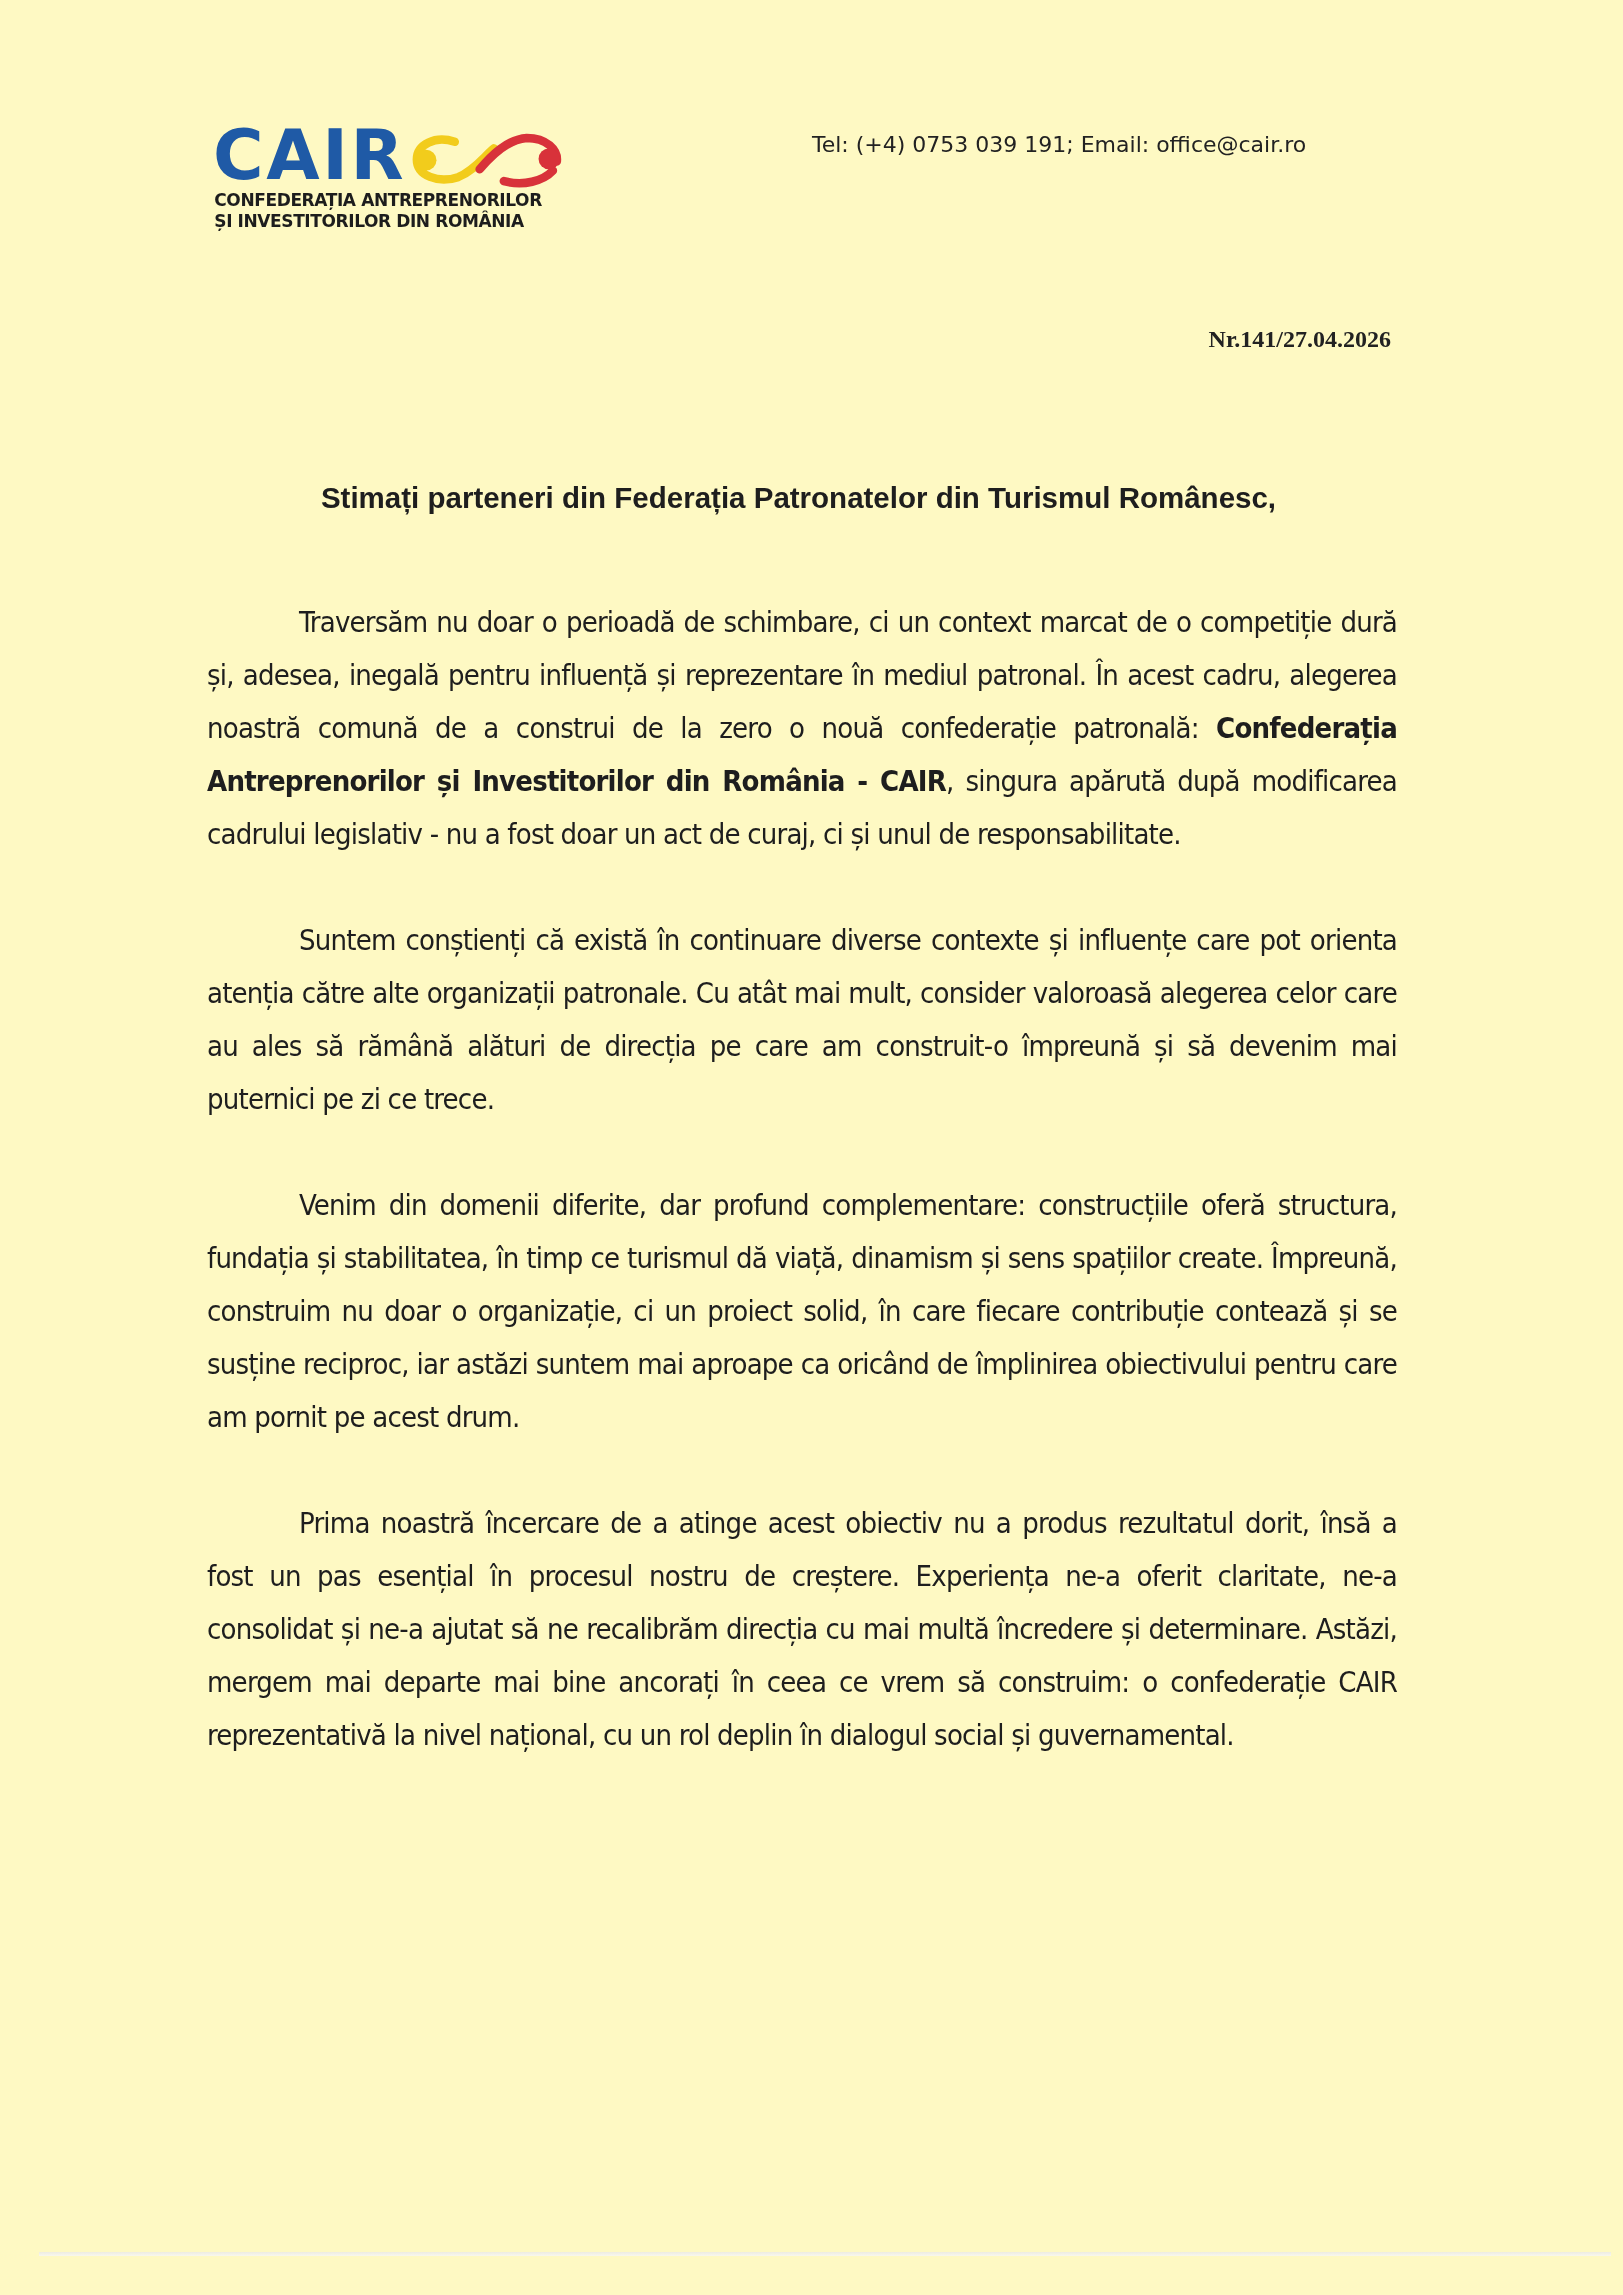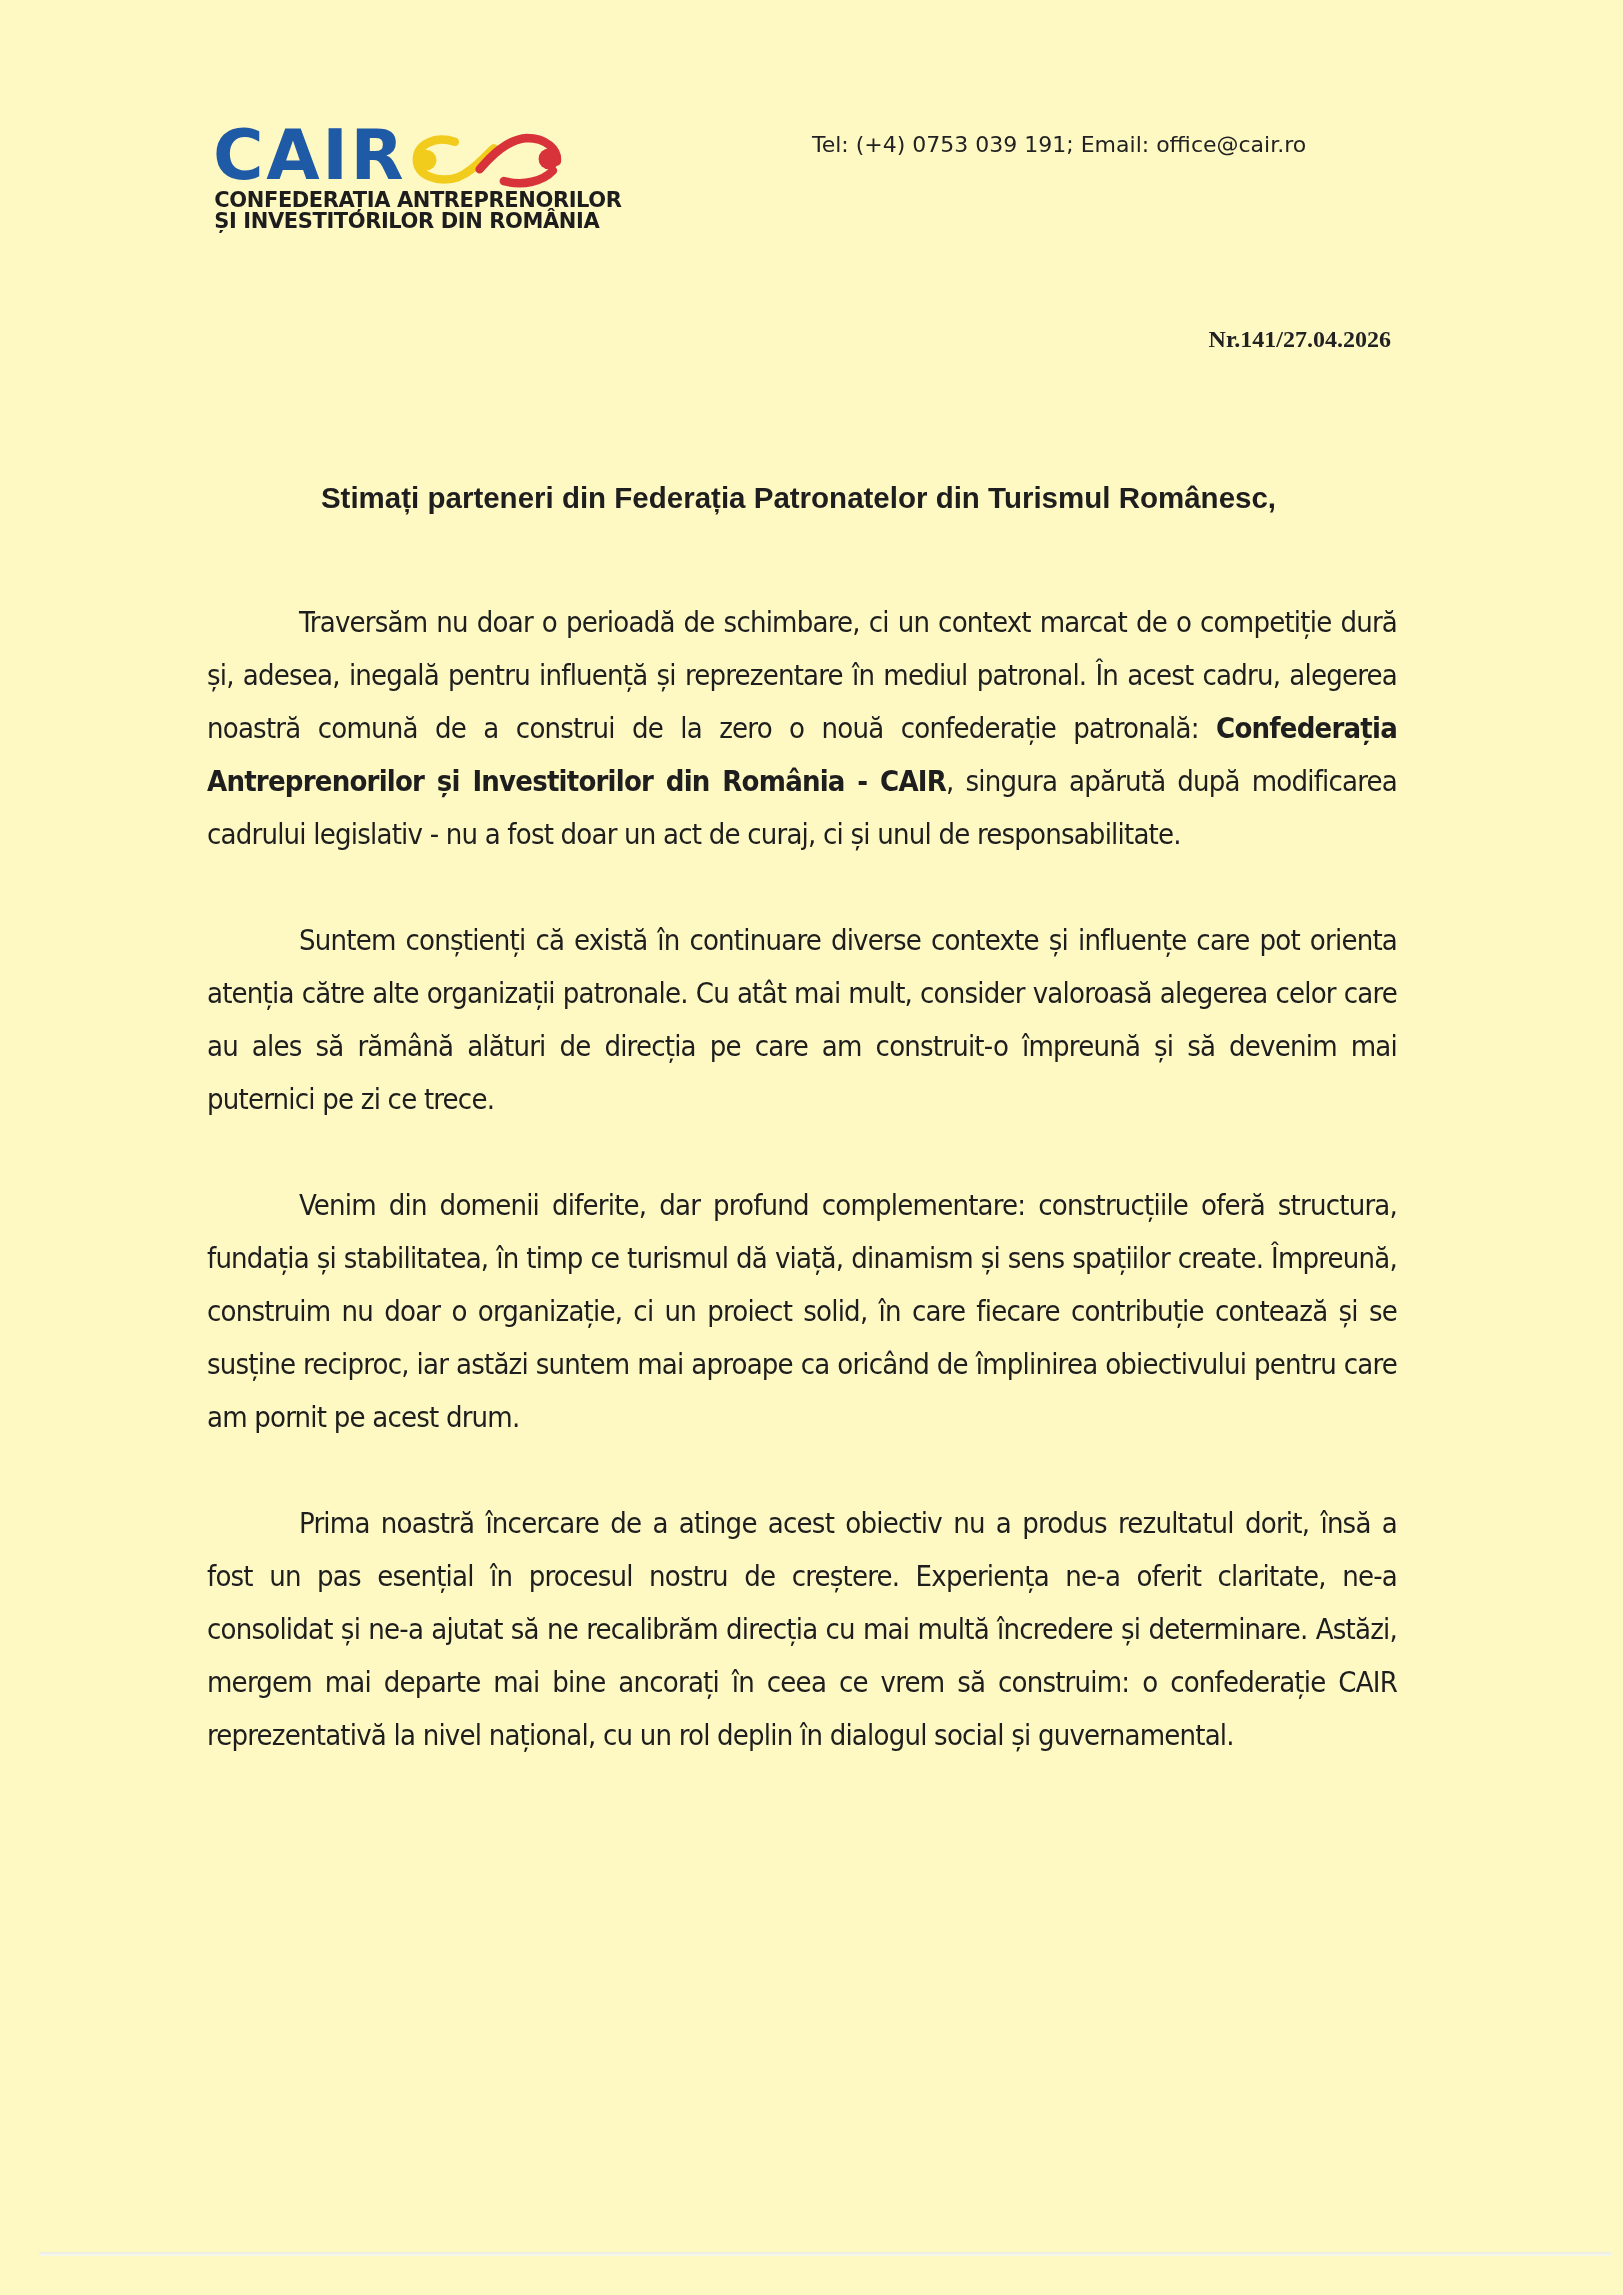--- a/index.html
+++ b/index.html
@@ -54,21 +54,21 @@
       top: 9.2px;
       width: 157px;
       height: 59px;
     }
     .logo-tagline {
       position: absolute;
       left: 1.3px;
       top: 69px;
       font-family: "DejaVu Sans", sans-serif;
       font-weight: bold;
-      font-size: 21px;
+      font-size: 17px;
       line-height: 21px;
       color: #1d1d1d;
       white-space: nowrap;
       letter-spacing: -0.4px;
     }
     
     .contact {
       position: absolute;
       left: 812px;
       top: 130px;

